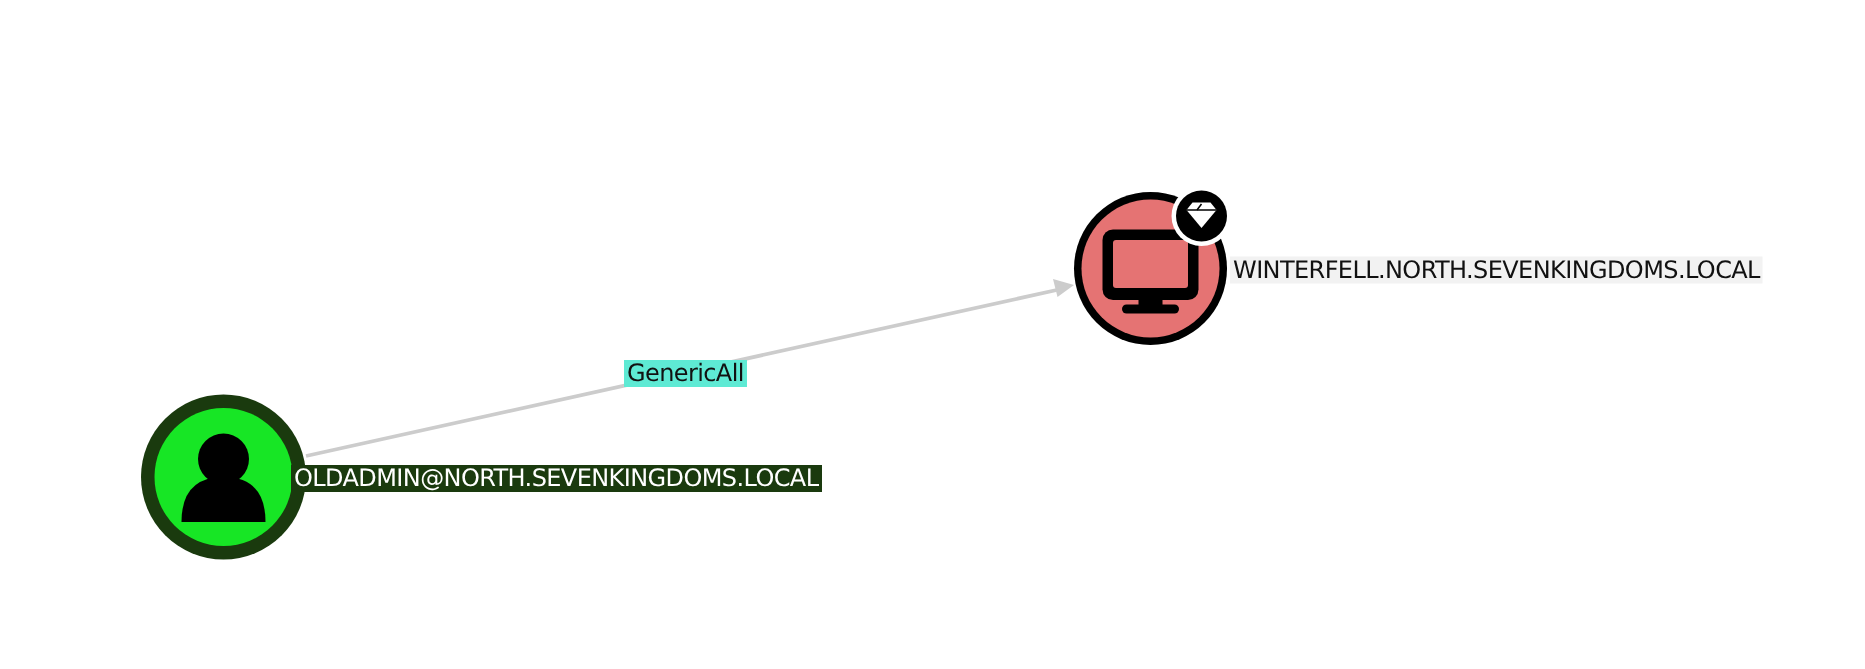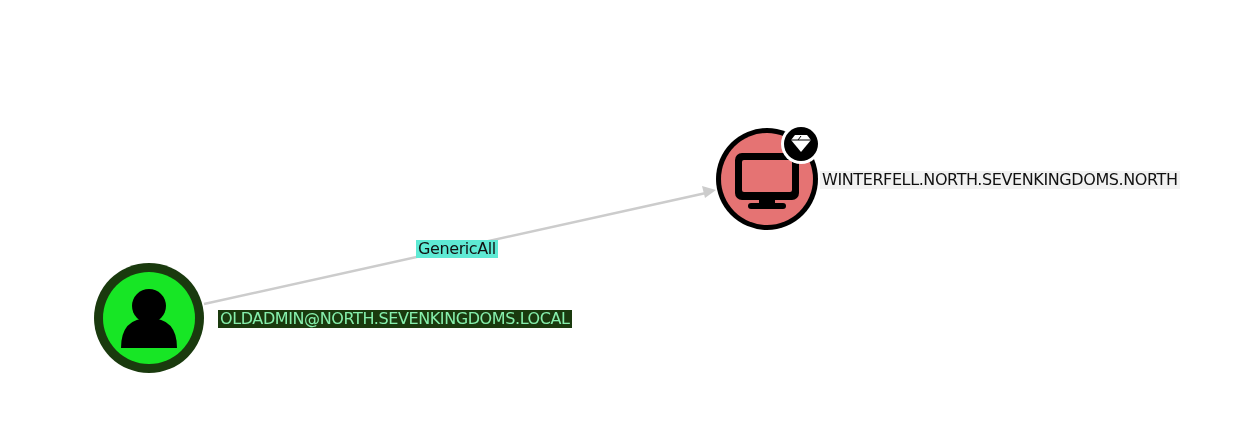--- a/index.html
+++ b/index.html
@@ -1,19 +1,19 @@
 <!DOCTYPE html>
 <html><head>
   <meta charset="utf-8">
   <style>
     html, body { margin:0; padding:0; background:#ffffff; }
     body { width:1243px; height:446px; position:relative; overflow:hidden; font-family:"Liberation Sans", sans-serif; }
     .graph { position:absolute; left:0; top:0; width:1243px; height:446px; }
     .label { position:absolute; font-size:16px; line-height:18px; padding:0 2px; white-space:nowrap; font-family:"DejaVu Sans", sans-serif; letter-spacing:-0.4px; }
-    .node-label-user { left:218px; top:310px; background:#1a3a0e; color:#86efac;text-align:center; }
+    .node-label-user { left:194px; top:310px; background:#1a3a0e; color:#ffffff;text-align:center; }
     .node-label-computer { left:820px; top:171px; background:#f2f2f2; color:#111111; }
     .edge-label { left:416px; top:240px; background:#5eead4; color:#111111; }
   </style>
 </head>
 <body>
 
 <svg class="graph" width="1243" height="446" viewBox="0 0 1243 446">
 
   <g>
     <line x1="204" y1="304" x2="706" y2="193" stroke="#cccccc" stroke-width="2.5"></line>
@@ -45,13 +45,13 @@
         <polygon points="791,140 795,135 807,135 811,140 801,152" fill="#ffffff"></polygon>
         <line x1="791" y1="140" x2="811" y2="140" stroke="#000" stroke-width="1"></line>
         <line x1="798" y1="140" x2="801" y2="136" stroke="#000" stroke-width="1"></line>
       </g>
     </g>
   </g>
 </svg>
 
 <div class="label edge-label">GenericAll</div>
 <div class="label node-label-user">OLDADMIN@NORTH.SEVENKINGDOMS.LOCAL</div>
-<div class="label node-label-computer">WINTERFELL.NORTH.SEVENKINGDOMS.NORTH</div>
+<div class="label node-label-computer">WINTERFELL.NORTH.SEVENKINGDOMS.LOCAL</div>
 
 </body></html>

